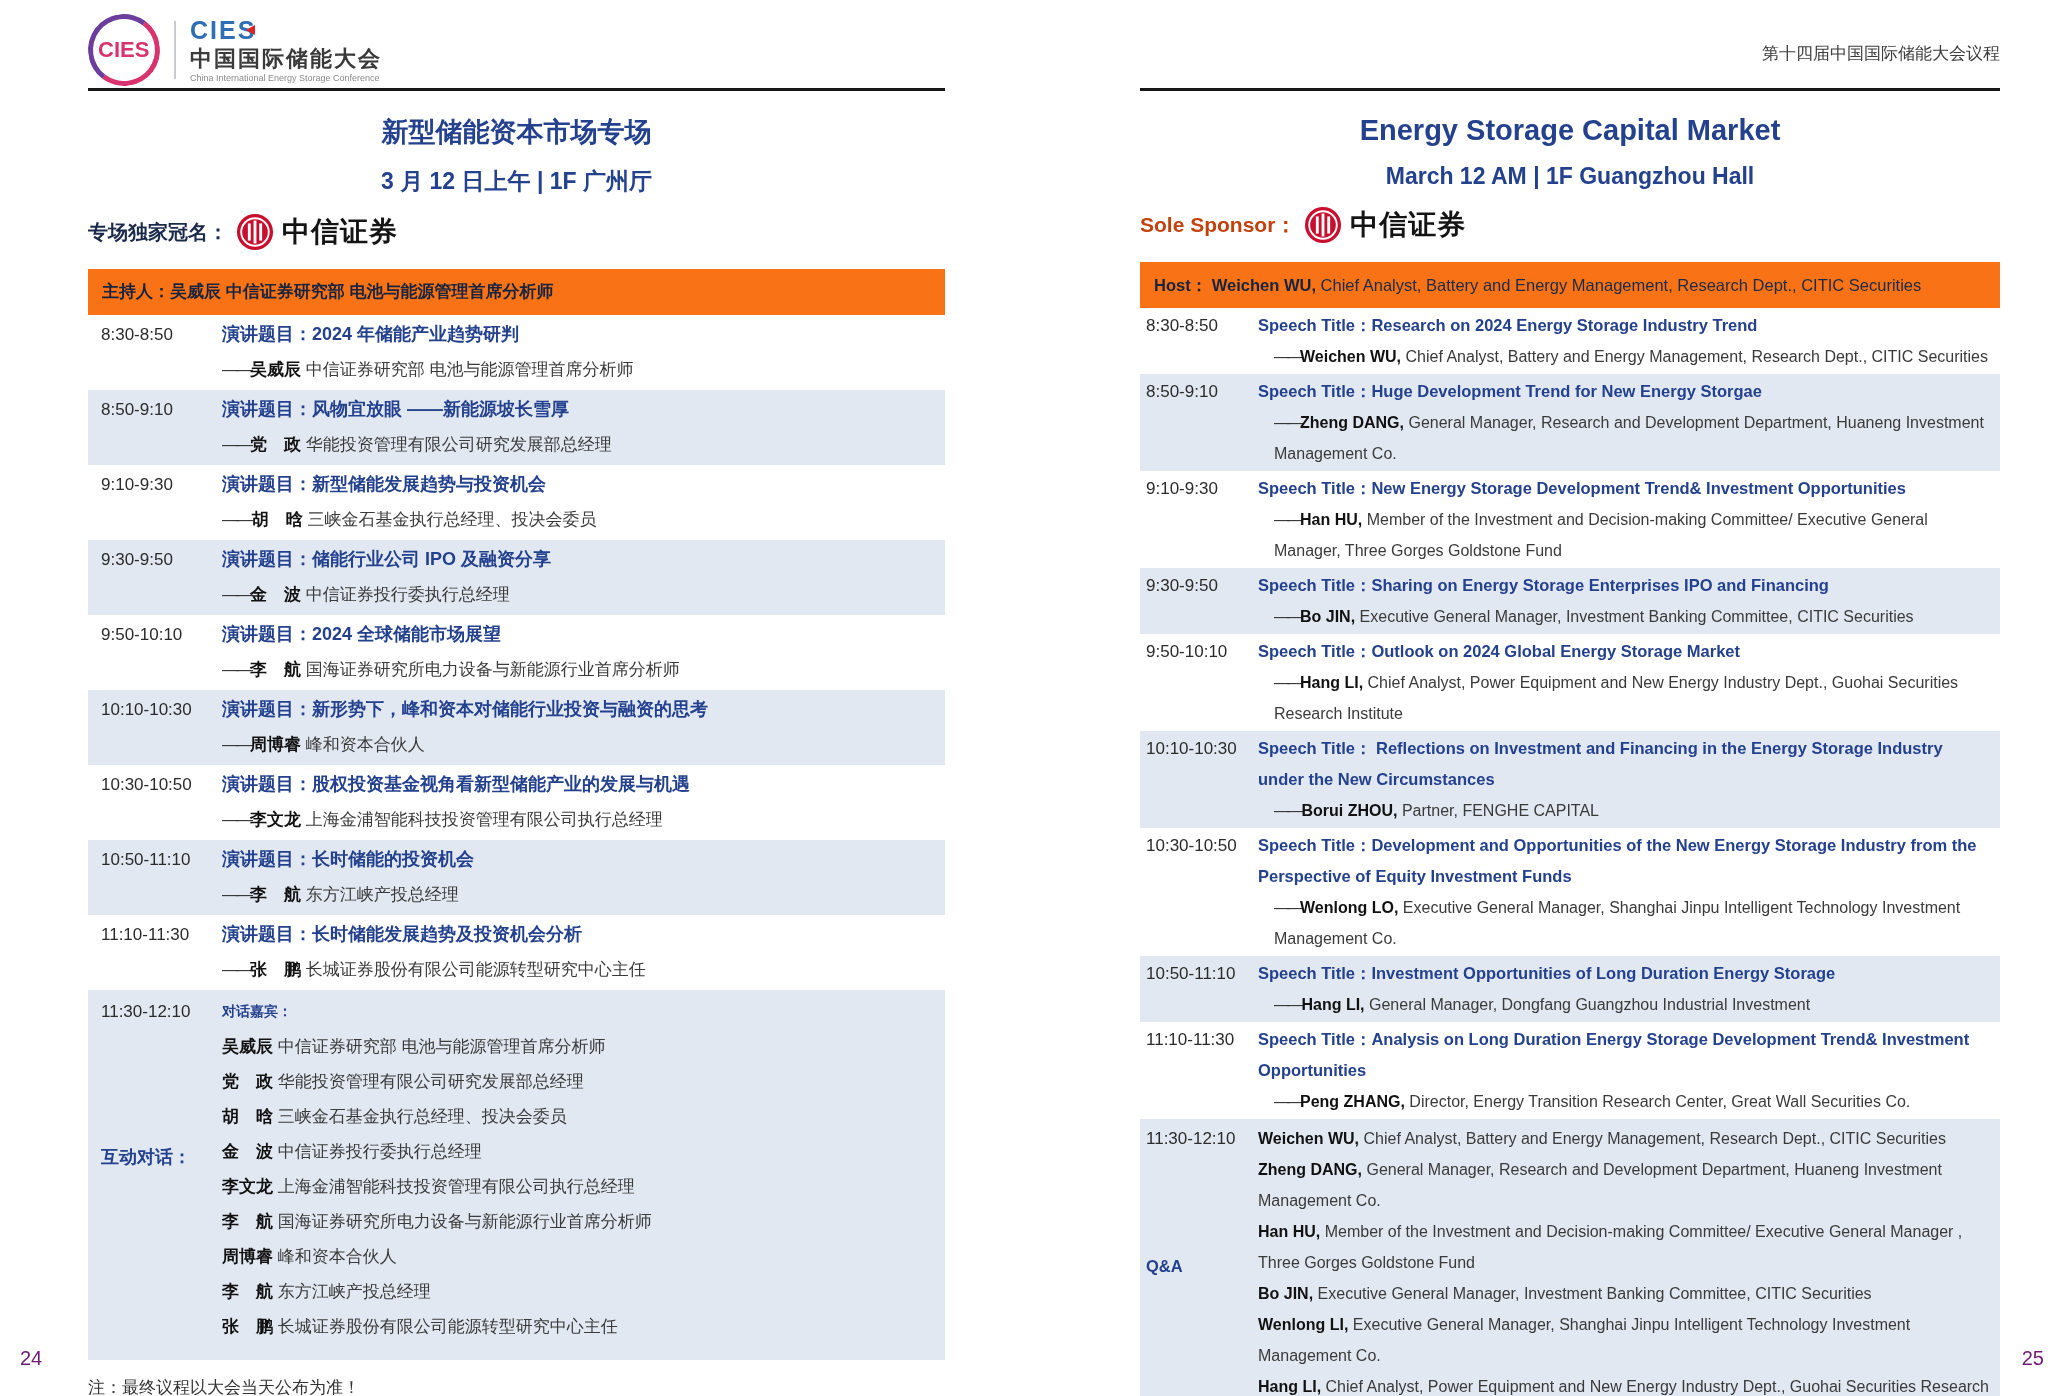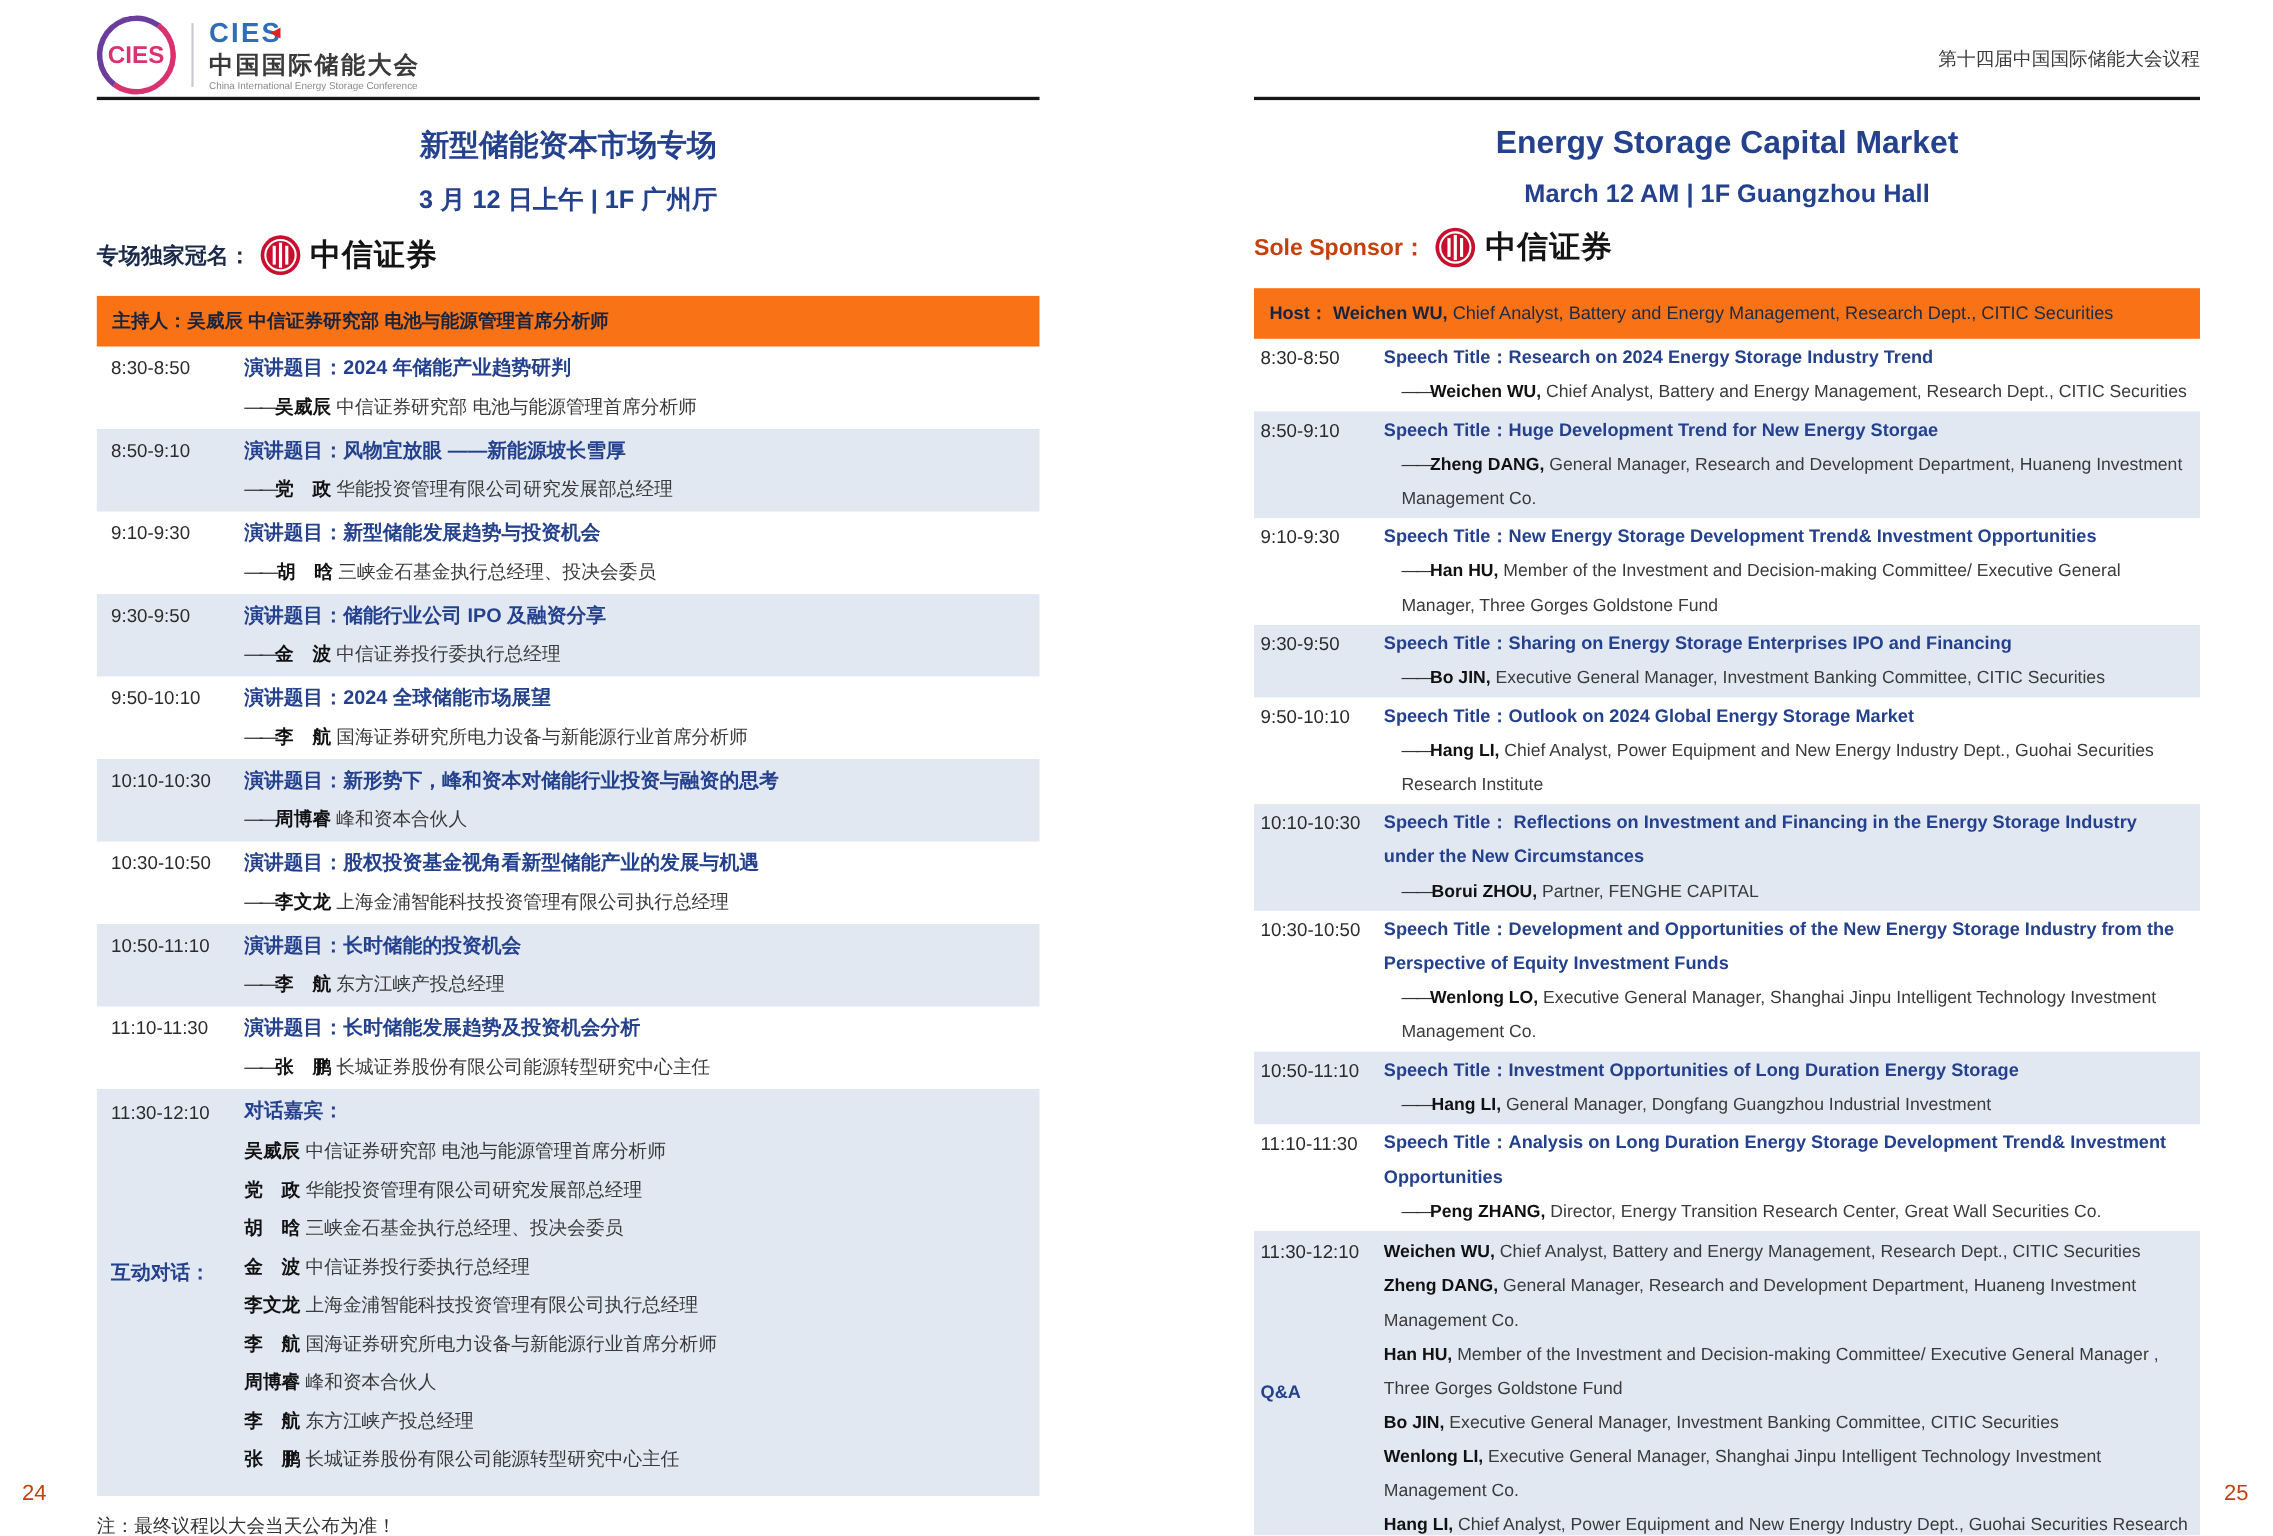--- a/index.html
+++ b/index.html
@@ -59,30 +59,30 @@
   .pg.right .speaker-line{font-size:16px;margin-left:16px;}
   .dash{letter-spacing:-3px;color:#333;}
   .sp-name{font-weight:bold;color:#111;}
   .sp-role{color:#3a3a3a;}
 
   
   .panel-row{display:flex;background:#E2E8F2;padding:4px 0 16px 0;}
   .pg.left .panel-row{line-height:35px;}
   .pg.right .panel-row{line-height:31px;}
   .panel-heading{color:#24418E;font-weight:bold;}
-  .pg.left .panel-heading{font-size:18px;font-family:Liberation Mono, monospace;}
+  .pg.left .panel-heading{font-size:14px;}
   .side-label{position:absolute;color:#24418E;font-weight:bold;white-space:nowrap;}
   .pg.left .side-label{top:146px;left:13px;font-size:18px;}
   .pg.right .side-label{top:128px;left:6px;font-size:16.5px;}
   .guest-line{color:#3a3a3a;}
   .pg.left .guest-line{font-size:17px;}
   .pg.right .guest-line{font-size:16px;}
 
   .note{margin-top:16px;font-size:17px;color:#333;}
-  .page-num{position:absolute;bottom:26px;font-size:20px;color:#c2410c;}
+  .page-num{position:absolute;bottom:26px;font-size:20px;color:#701a75;}
   .page-num.pn-left{left:20px;}
   .page-num.pn-right{right:22px;}
 </style>
 </head>
 <body>
 
 <div class="sheet">
 
   <div class="brand">
     <div class="badge">

